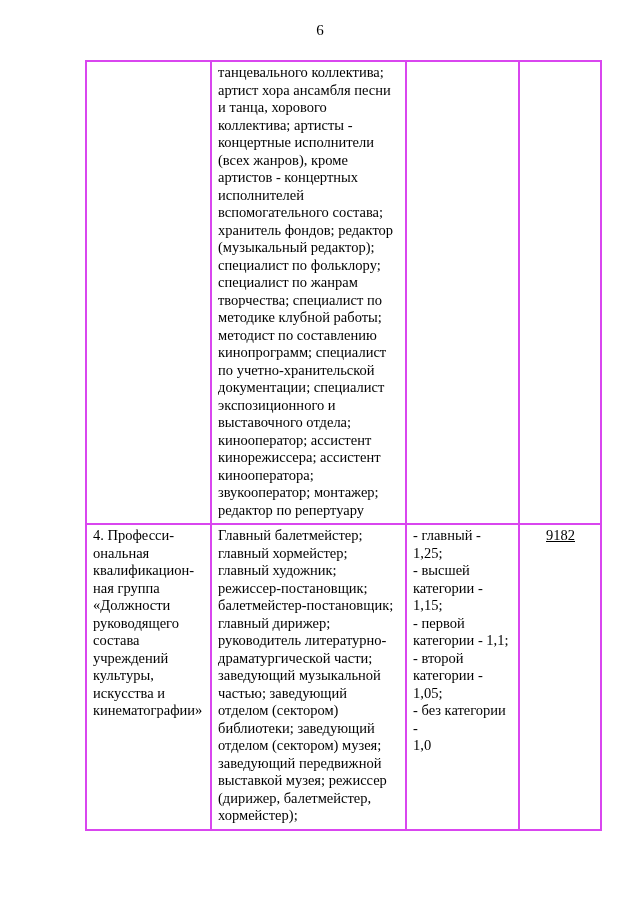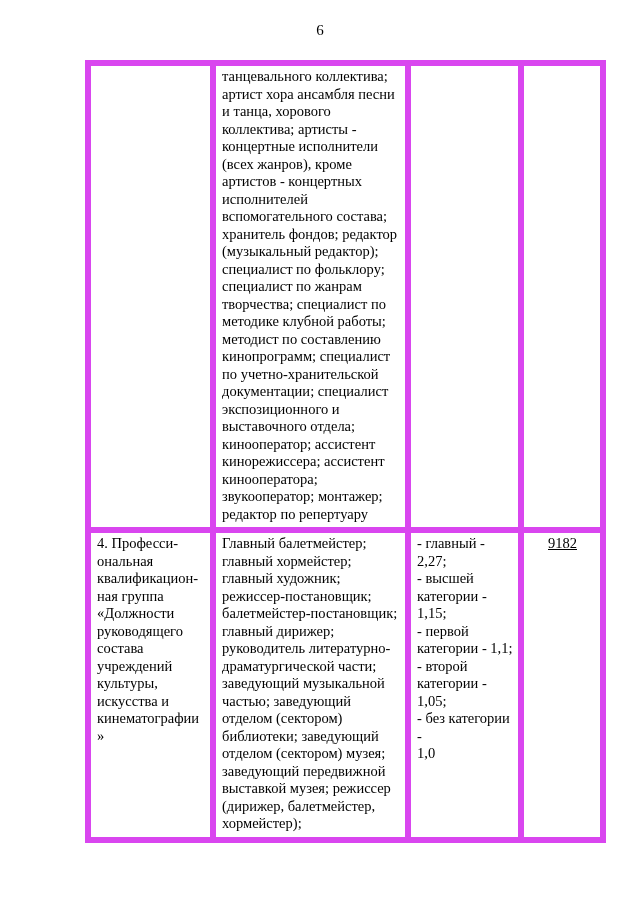--- a/index.html
+++ b/index.html
@@ -28,21 +28,21 @@
     position: absolute;
     top: 60px;
     left: 85px;
     border-collapse: collapse;
     table-layout: fixed;
     width: 515px;
     font-size: 14.5px;
     line-height: 17.5px;
   }
   .doc-table td {
-    border: 6px solid #d946ef;
+    border: 2px solid #d946ef;
     vertical-align: top;
     padding: 2px 5px 4px 6px;
     white-space: pre-line;
     word-wrap: break-word;
   }
   .col1 { width: 125px; }
   .col2 { width: 195px; }
   .col3 { width: 113px; }
   .col4 { width: 82px; }
   td.cell-coef { text-align: left; }
@@ -117,21 +117,21 @@
 драматургической части;
 заведующий музыкальной
 частью; заведующий
 отделом (сектором)
 библиотеки; заведующий
 отделом (сектором) музея;
 заведующий передвижной
 выставкой музея; режиссер
 (дирижер, балетмейстер,
 хормейстер);</td>
-        <td class="cell-coef">- главный - 2,27;
+        <td class="cell-coef">- главный - 1,25;
 - высшей
 категории -
 1,15;
 - первой
 категории - 1,1;
 - второй
 категории -
 1,05;
 - без категории -
 1,0</td>

